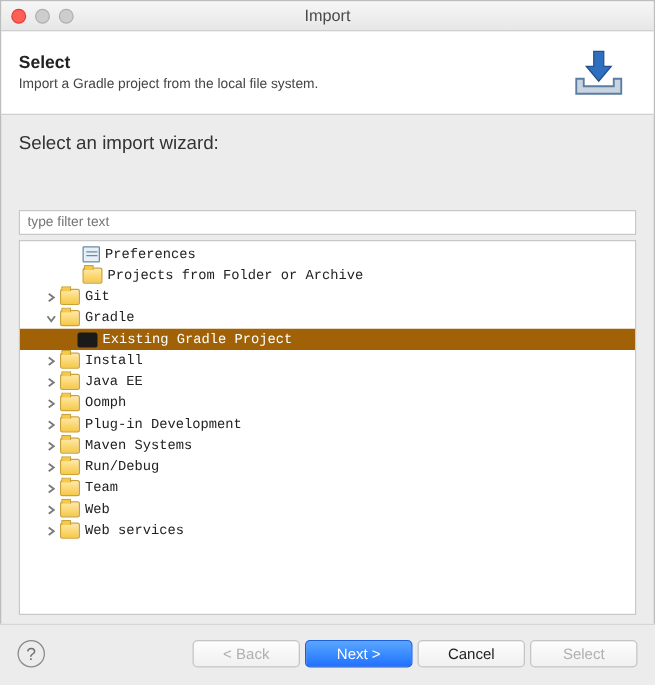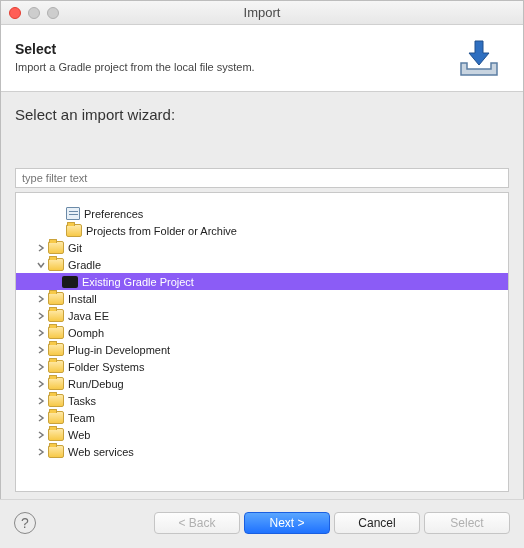--- a/index.html
+++ b/index.html
@@ -55,29 +55,29 @@
     border-radius:0;
     margin-top:41px;
   }
 
   .tree-wrap {
     border:1px solid #c8c8c8; background:#fff;
     margin-top:4px; height:300px;
     overflow-y:scroll;
     position:relative;
   }
-  .tree { padding: 12px 0 2px 0; }
+  .tree { padding: 2px 0 2px 0; font-family: Liberation Mono, monospace; }
   .node {
     display:flex; align-items:center;
     height:17px; font-size:11px;
     white-space:nowrap; padding-left:4px;
     cursor:default;
   }
   .node.sel {
-    background:#8b5cf6; color:#fff;
+    background:#a16207; color:#fff;
   }
   .indent0 { padding-left: 20px;}
   .indent1 { padding-left: 46px;}
   .indentTop { padding-left: 50px;}
   .arrow {
     width:10px; height:10px; display:inline-flex; align-items:center; justify-content:center;
     margin-right:2px; color:#7a7a7a;
   }
   .arrow svg{width:8px;height:8px;}
   .folder {
@@ -223,39 +223,30 @@
           <span class="folder"></span>
           <span>Plug-in Development</span>
         </div>
         <div class="node indent0">
           <span class="arrow">
             <svg viewBox="0 0 8 8">
               <path d="M2 1 L6 4 L2 7" fill="none" stroke="currentColor" stroke-width="1.5"></path>
             </svg>
           </span>
           <span class="folder"></span>
-          <span>Folder Systems</span>
+          <span>Maven Systems</span>
         </div>
         <div class="node indent0">
           <span class="arrow">
             <svg viewBox="0 0 8 8">
               <path d="M2 1 L6 4 L2 7" fill="none" stroke="currentColor" stroke-width="1.5"></path>
             </svg>
           </span>
           <span class="folder"></span>
           <span>Run/Debug</span>
-        </div>
-        <div class="node indent0">
-          <span class="arrow">
-            <svg viewBox="0 0 8 8">
-              <path d="M2 1 L6 4 L2 7" fill="none" stroke="currentColor" stroke-width="1.5"></path>
-            </svg>
-          </span>
-          <span class="folder"></span>
-          <span>Tasks</span>
         </div>
         <div class="node indent0">
           <span class="arrow">
             <svg viewBox="0 0 8 8">
               <path d="M2 1 L6 4 L2 7" fill="none" stroke="currentColor" stroke-width="1.5"></path>
             </svg>
           </span>
           <span class="folder"></span>
           <span>Team</span>
         </div>

